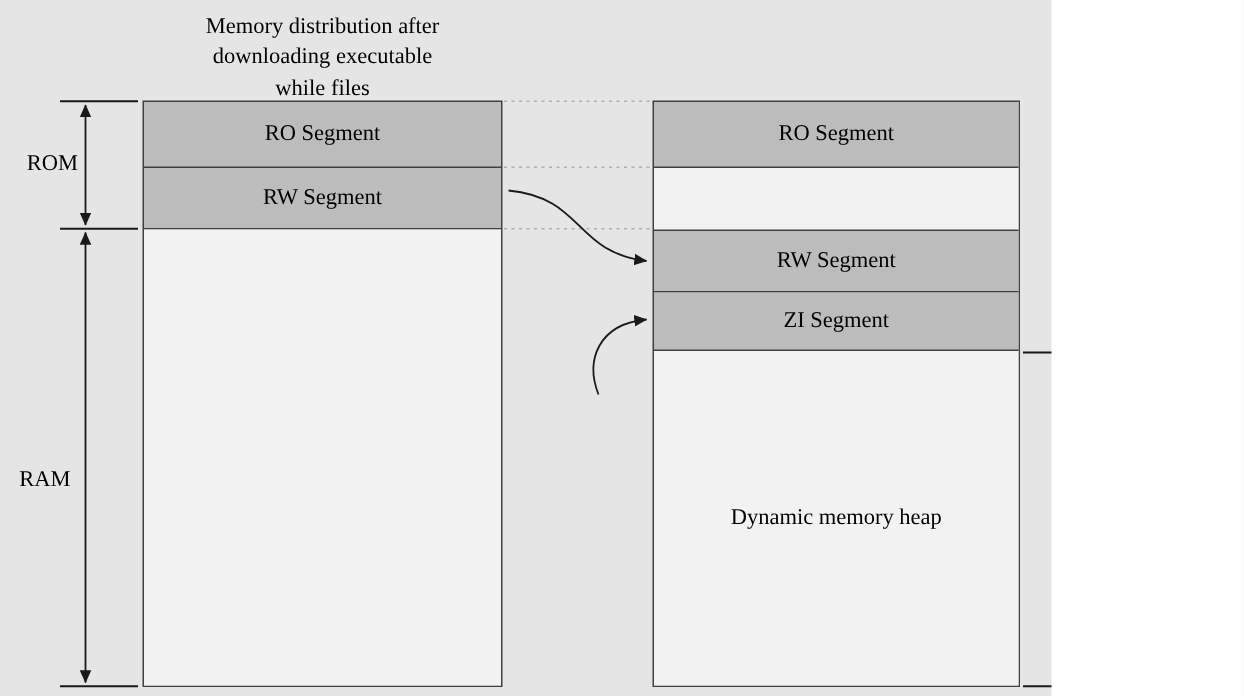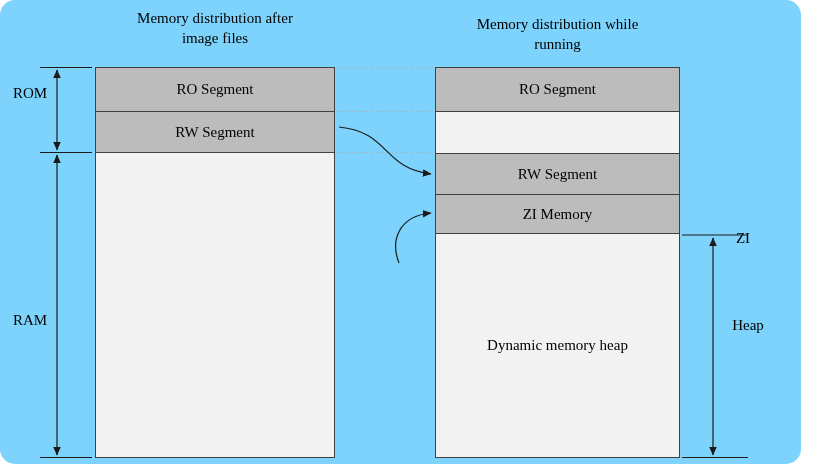--- a/index.html
+++ b/index.html
@@ -3,25 +3,24 @@
 <meta charset="utf-8">
 <style>
   * { margin: 0; padding: 0; box-sizing: border-box; }
   html, body { background: #ffffff; }
   body {
     font-family: "Liberation Serif", "DejaVu Serif", serif;
     color: #000000;
   }
   .canvas {
     position: relative;
-    width: 801px;
+    width: 701px;
     height: 464px;
-    background: #7dd3fc;
+    background: #e5e5e5;
     overflow: hidden;
-    border-radius: 15px;
   }
   .title {
     position: absolute;
     text-align: center;
     font-size: 15px;
     line-height: 1.35;
   }
   .side-label {
     position: absolute;
     text-align: center;
@@ -62,55 +61,52 @@
     fill: none;
   }
 </style>
 </head>
 <body>
 
 <div class="canvas">
 
   <div class="title" style="left:95px; top:8px; width:240px;">
     <div>Memory distribution after</div>
-    <div>image files</div>
+    <div>downloading executable</div>
+    <div>while files</div>
   </div>
 
-  <div class="title" style="left:435px; top:14px; width:245px;">
-    <div>Memory distribution while</div>
-    <div>running</div>
-  </div>
 
   <div class="memcol" style="left:95px; top:67px; width:240px; height:391px;">
     <div class="seg seg-dark b-b" style="height:44px;">
       <span>RO Segment</span>
     </div>
     <div class="seg seg-dark b-b" style="height:41px;">
       <span>RW Segment</span>
     </div>
     <div class="seg seg-light grow"></div>
   </div>
 
   <div class="memcol" style="left:435px; top:67px; width:245px; height:391px;">
     <div class="seg seg-dark b-b" style="height:44px;">
       <span>RO Segment</span>
     </div>
     <div class="seg seg-light b-b" style="height:42px;"></div>
     <div class="seg seg-dark b-b" style="height:41px;">
       <span>RW Segment</span>
     </div>
     <div class="seg seg-dark b-b" style="height:39px;">
-      <span>ZI Memory</span>
+      <span>ZI Segment</span>
     </div>
     <div class="seg seg-light grow">
       <span>Dynamic memory heap</span>
     </div>
   </div>
 
-  <div class="side-label" style="left:8px; top:84px; width:44px;">ROM</div>
+  <div class="side-label" style="left:8px; top:100px; width:44px;text-align:right;">ROM</div>
   <div class="side-label" style="left:8px; top:311px; width:44px;">RAM</div>
   <div class="side-label" style="left:699px; top:229px; width:88px;">
     <div>ZI</div>
   </div>
   <div class="side-label" style="left:718px; top:316px; width:60px;">Heap</div>
 
   <svg class="overlay" viewBox="0 0 829 464">
     <defs>
       <marker id="ah" viewBox="0 0 10 10" refX="8.5" refY="5" markerWidth="8" markerHeight="8" orient="auto-start-reverse">
         <path d="M 0 1 L 9 5 L 0 9 z" fill="#1a1a1a"></path>

